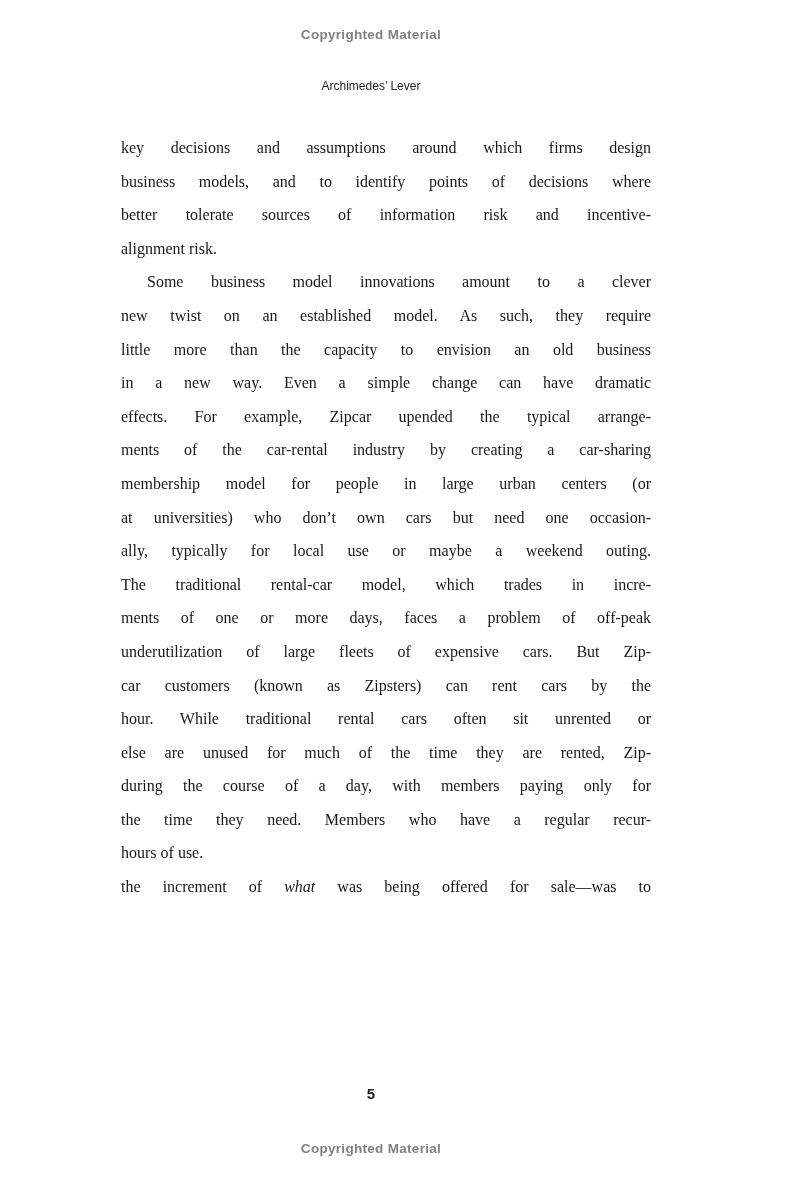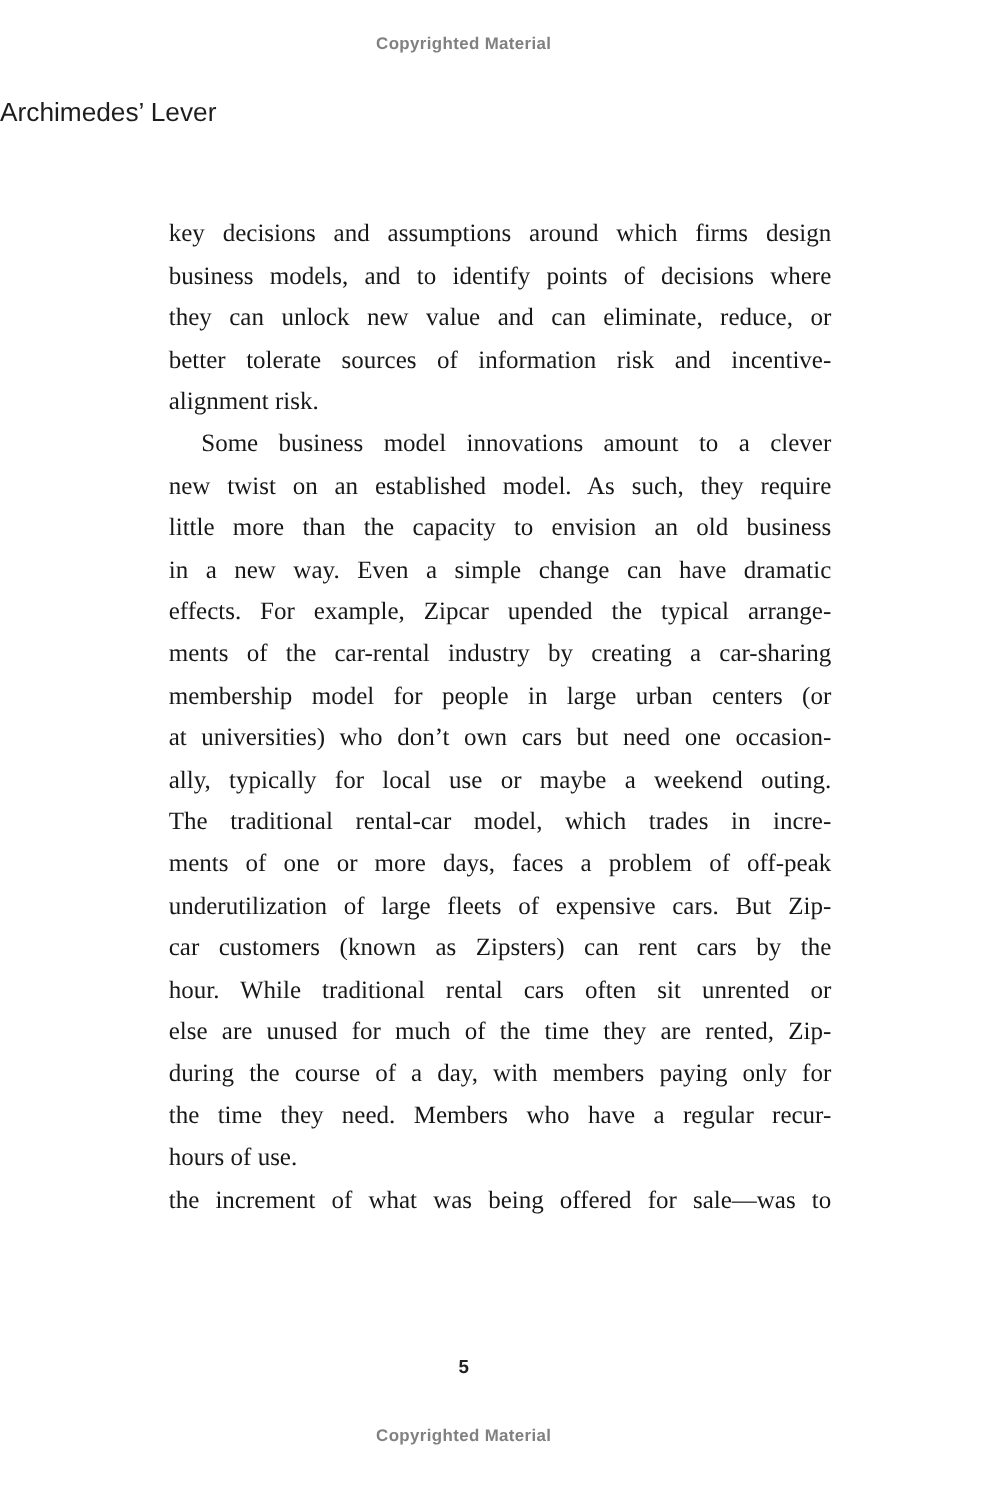--- a/index.html
+++ b/index.html
@@ -19,41 +19,40 @@
     font-weight: bold;
     font-size: 13.5px;
     letter-spacing: 0.3px;
     color: #818181;
   }
   .notice-top { top: 27px; }
   .notice-bottom { top: 1141px; }
   .running-head {
     position: absolute;
     top: 79px; left: 0; width: 100%;
-    text-align: left;
+    text-align: center;
     font-family: "Liberation Sans", sans-serif;
-    font-size: 21px;
+    font-size: 12px;
     color: #1d1d1d;
   }
   .text-block {
     position: absolute;
-    left: 135px; top: 131px; width: 530px;
-    font-size: 20px;
+    left: 121px; top: 131px; width: 530px;
+    font-size: 16px;
     line-height: 33.6px;
     color: #181818;
-    margin-top: 40px;
   }
   .paragraph { margin: 0; }
   .line {
     text-align: justify;
     text-align-last: justify;
   }
   .line.para-end { text-align-last: left; }
   .line.indent { text-indent: 26px; }
-  .it { }
+  .it { font-style: italic; }
   .page-number {
     position: absolute;
     top: 1085px; left: 0; width: 100%;
     text-align: center;
     font-family: "Liberation Sans", sans-serif;
     font-weight: bold;
     font-size: 15px;
     color: #222222;
   }
 </style>
@@ -62,21 +61,20 @@
 
 <div class="page">
   <div class="notice notice-top">Copyrighted Material</div>
 
   <div class="running-head">Archimedes’ Lever</div>
 
   <div class="text-block" id="text-block">
       <div class="paragraph">
         <div class="line">key decisions and assumptions around which firms design</div>
         <div class="line">business models, and to identify points of decisions where</div>
-        <div class="line">they can unlock new value and can eliminate, reduce, or</div>
         <div class="line">better tolerate sources of information risk and incentive-</div>
         <div class="line para-end">alignment risk.</div>
       </div>
       <div class="paragraph">
         <div class="line indent">Some business model innovations amount to a clever</div>
         <div class="line">new twist on an established model. As such, they require</div>
         <div class="line">little more than the capacity to envision an old business</div>
         <div class="line">in a new way. Even a simple change can have dramatic</div>
         <div class="line">effects. For example, Zipcar upended the typical arrange-</div>
         <div class="line">ments of the car-rental industry by creating a car-sharing</div>

